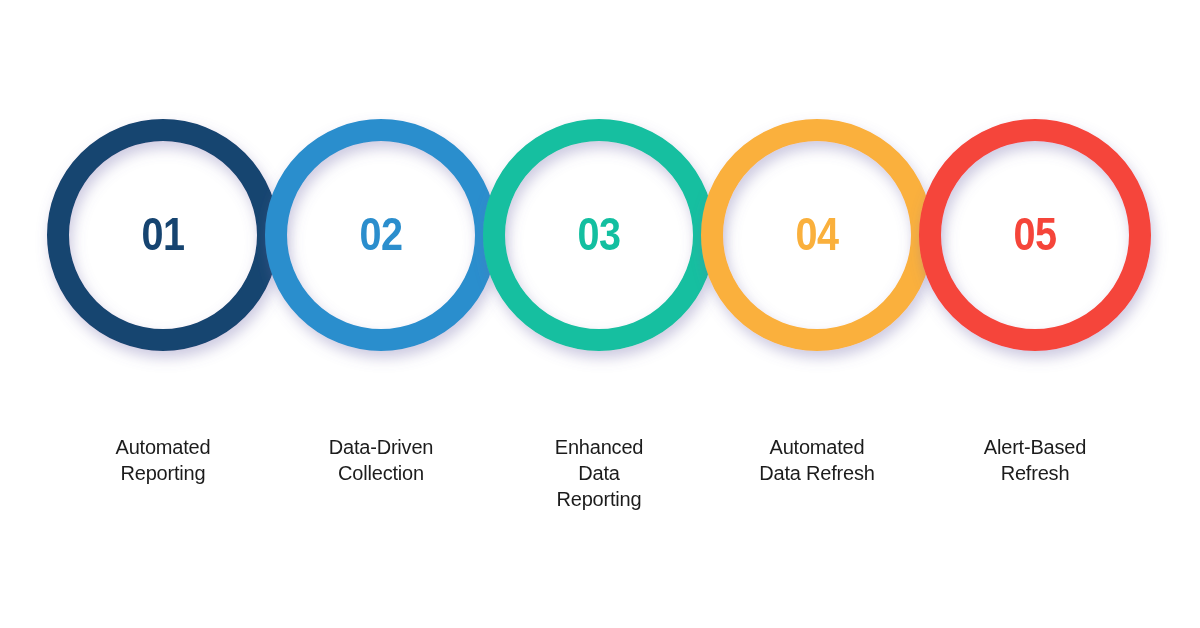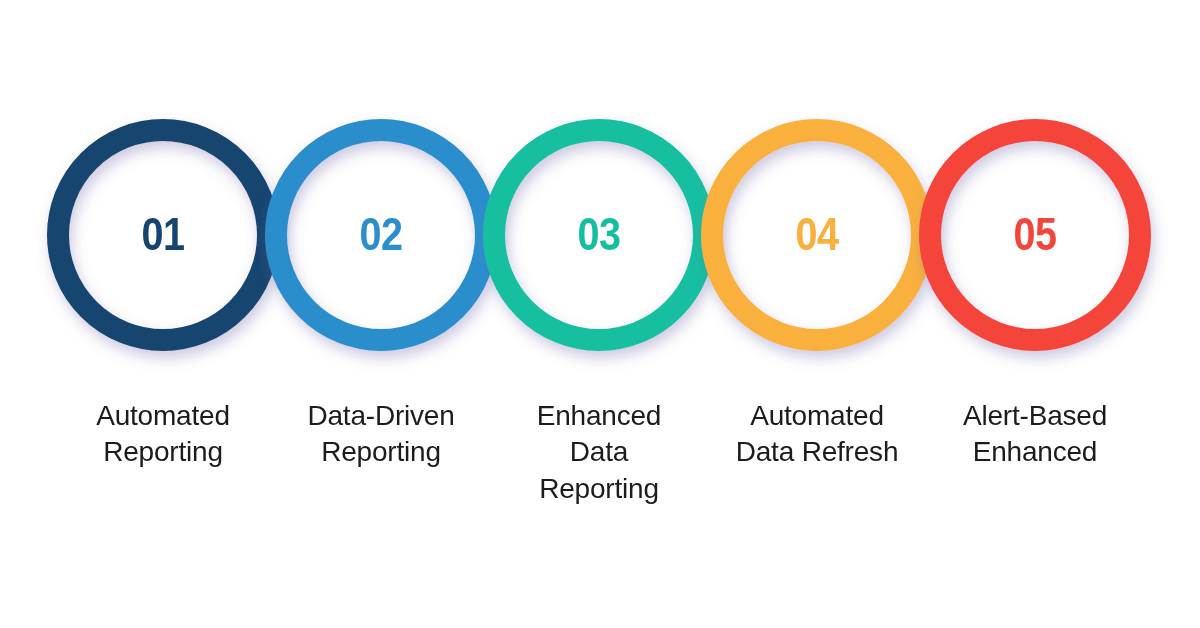--- a/index.html
+++ b/index.html
@@ -51,27 +51,28 @@
     transform-origin: 50% 50%;
     user-select: none;
   }
 
   
   .step-label {
     position: absolute;
     width: 230px;
     text-align: center;
     font-family: "Liberation Sans", "DejaVu Sans", sans-serif;
-    font-size: 28px;
+    font-size: 20px;
     font-weight: 400;
     line-height: 1.30;
     color: #1c1c1c;
     letter-spacing: -0.2px;
     white-space: pre-line;
     user-select: none;
+    margin-top: 36px;
   }
 </style>
 </head>
 <body>
 
 <div id="stage">
 
   <div id="rings-layer">
     <svg id="rings-svg" viewBox="0 0 1200 628" xmlns="http://www.w3.org/2000/svg">
       <defs>
@@ -93,23 +94,23 @@
       <div class="step-number" style="left: 83px; top: 211px; color: rgb(22, 68, 112);">01</div>
       <div class="step-number" style="left: 301px; top: 211px; color: rgb(43, 142, 205);">02</div>
       <div class="step-number" style="left: 519px; top: 211px; color: rgb(19, 191, 160);">03</div>
       <div class="step-number" style="left: 737px; top: 211px; color: rgb(250, 176, 60);">04</div>
       <div class="step-number" style="left: 955px; top: 211px; color: rgb(245, 69, 58);">05</div>
     </div>
   <div id="labels-layer">
       <div class="step-label" style="left: 48px; top: 398px;">Automated
 Reporting</div>
       <div class="step-label" style="left: 266px; top: 398px;">Data-Driven
-Reporting</div>
+Collection</div>
       <div class="step-label" style="left: 484px; top: 398px;">Enhanced
 Data
 Reporting</div>
       <div class="step-label" style="left: 702px; top: 398px;">Automated
 Data Refresh</div>
       <div class="step-label" style="left: 920px; top: 398px;">Alert-Based
-Enhanced</div>
+Refresh</div>
     </div>
 
 </div>
 
 </body></html>

